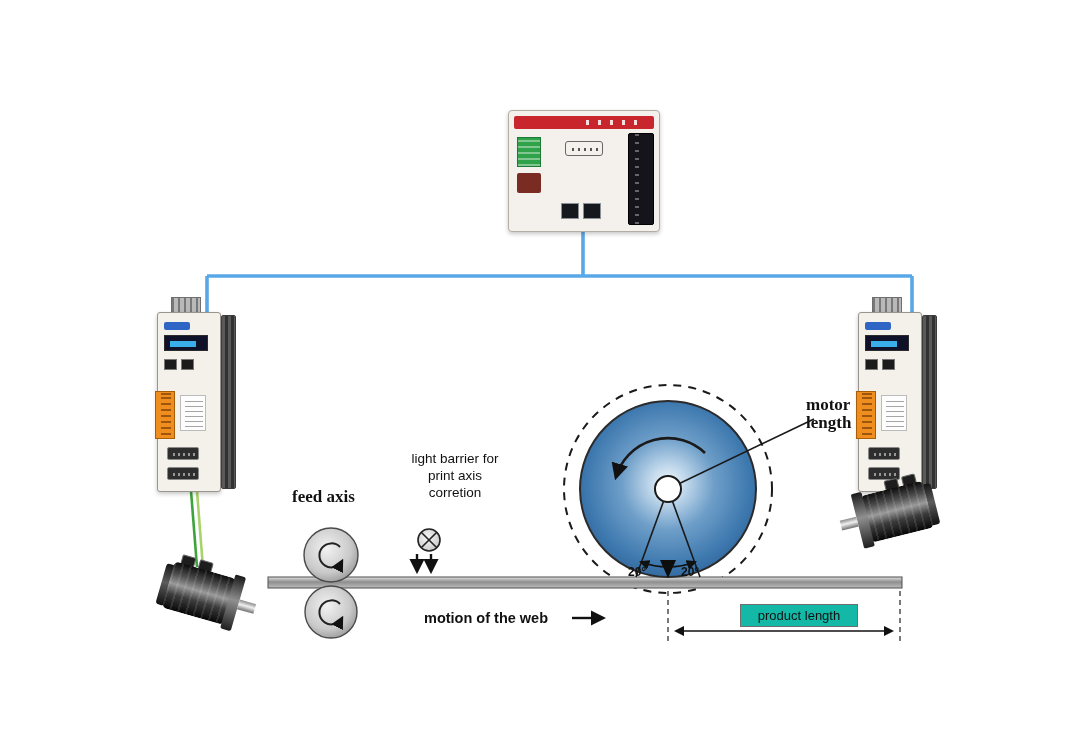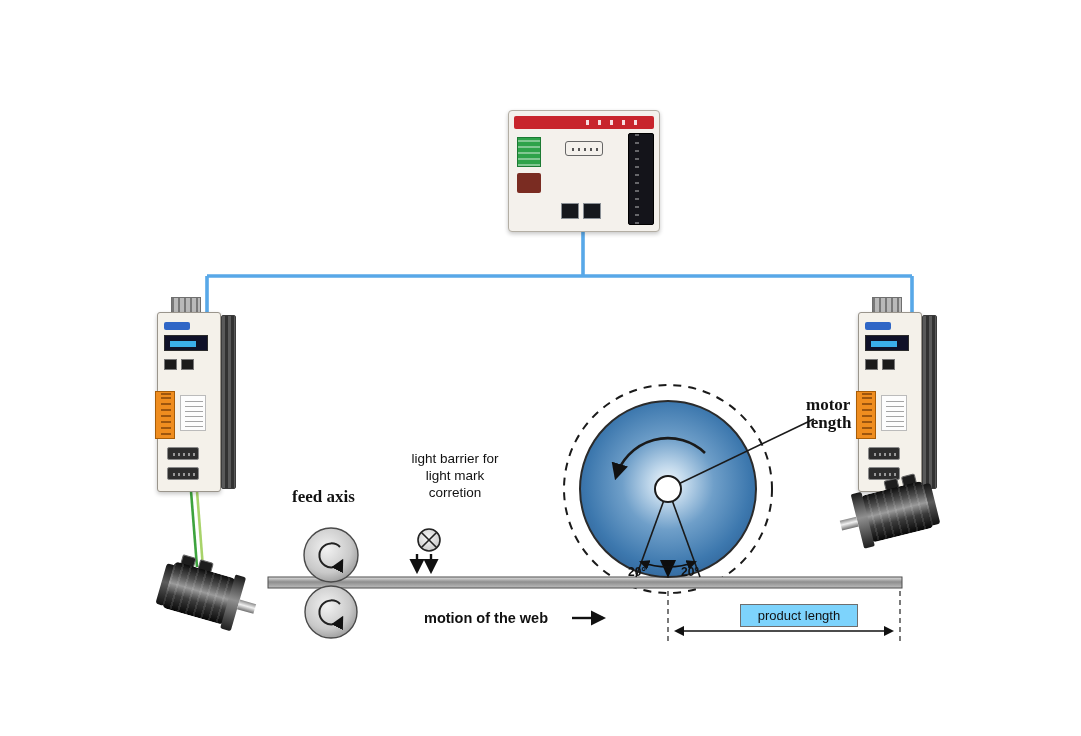--- a/index.html
+++ b/index.html
@@ -6,21 +6,21 @@
   html,body { background:#ffffff; font-family:"Liberation Sans", sans-serif; }
   .canvas { position:relative; width:1081px; height:736px; background:#fff; overflow:hidden; }
   .layer { position:absolute; left:0; top:0; }
 
   
   .lbl { position:absolute; color:#111; font-size:13.5px; line-height:17px; white-space:nowrap; }
   .lbl.bold { font-weight:bold; font-size:17px; line-height:18px;font-family:Liberation Serif, serif; }
   .lbl.mid { font-weight:bold; font-size:14.5px; }
   .lbl.center { text-align:center; }
   .lbl.small { font-weight:bold; font-size:12px; line-height:12px; }
-  .plbox { position:absolute; background:#7dd3fc; border:1px solid #6e6e6e; font-size:13px; color:#111;
+  .plbox { position:absolute; background:#14b8a6; border:1px solid #6e6e6e; font-size:13px; color:#111;
            display:flex; align-items:center; justify-content:center; }
 
   
   .plc { position:absolute; left:508px; top:110px; width:152px; height:122px; background:#f4f1ec;
          border:1px solid #b3aea4; border-radius:4px; box-shadow:0 2px 4px rgba(0,0,0,.22); }
   .plc-strip { position:absolute; left:5px; top:5px; right:5px; height:13px; background:#c8252c; border-radius:2px;
          background-image:repeating-linear-gradient(90deg, rgba(255,255,255,.85) 0 3px, rgba(255,255,255,0) 3px 12px);
          background-size:60px 5px; background-position:72px 4px; background-repeat:no-repeat; }
   .plc-green { position:absolute; left:8px; top:26px; width:24px; height:30px; background:#2fa24a; border:1px solid #1c7a33;
          background-image:repeating-linear-gradient(0deg, rgba(255,255,255,.4) 0 2px, rgba(0,0,0,0) 2px 6px); }
@@ -232,21 +232,21 @@
       <div class="m-body"></div>
       <div class="m-flange"></div>
       <div class="m-shaft"></div>
     </div>
   </div>
 
   <div class="lbl bold" style="left:292px; top:488px;">feed axis</div>
 
   <div class="lbl center" style="left:398px; top:450px; width:114px;">
     <div>light barrier for</div>
-    <div>light mark</div>
+    <div>print axis</div>
     <div>corretion</div>
   </div>
 
   <div class="lbl bold" style="left:806px; top:396px;">
     <div>motor</div>
     <div>length</div>
   </div>
 
   <div class="lbl mid" style="left:424px; top:610px;">motion of the web</div>
 

